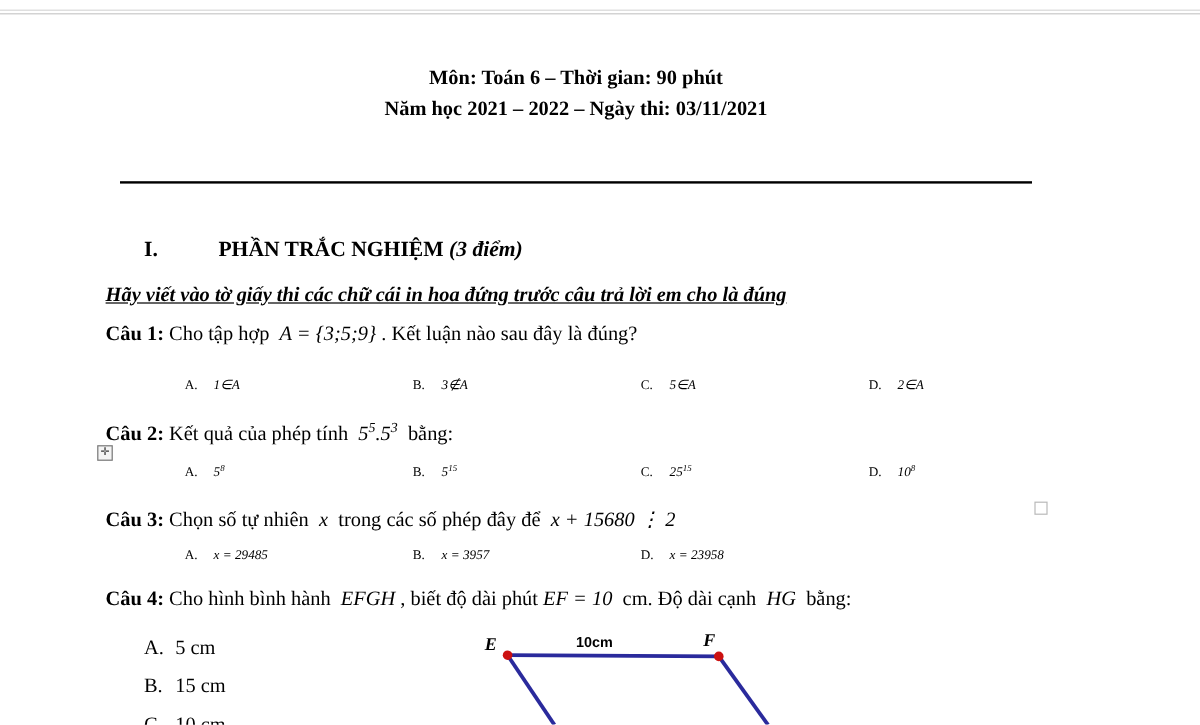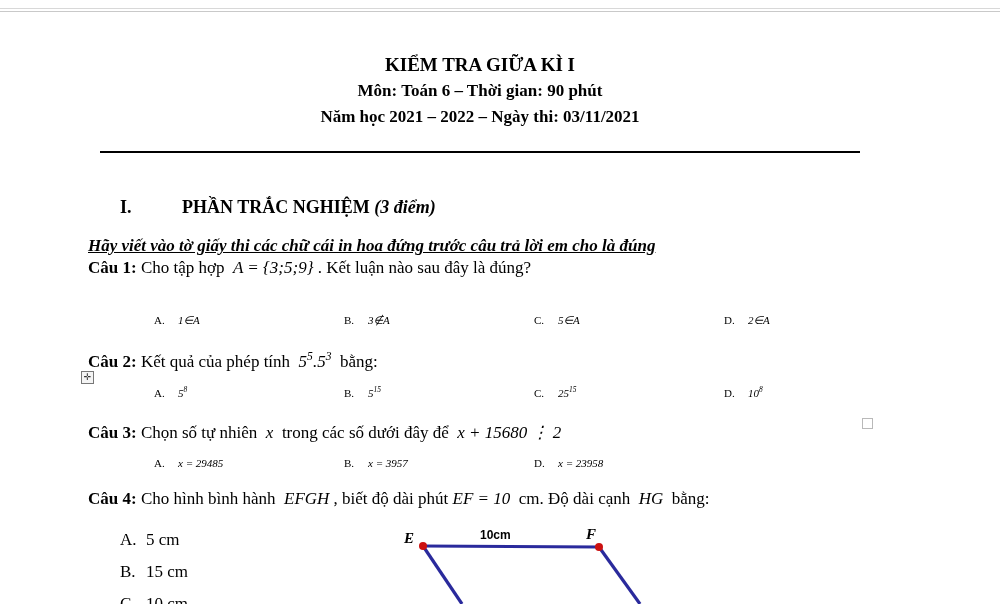--- a/index.html
+++ b/index.html
@@ -142,21 +142,21 @@
     left: 120px;
     font-size: 17px;
   }
   .opts-vert .opt {
     line-height: 32px;
     white-space: nowrap;
   }
   .opts-vert .opt .tag { display: inline-block; min-width: 26px; }
 
   
-  #q1 { top: 258px; }
+  #q1 { top: 268px; }
   #q1opts { top: 314px; }
   #q2 { top: 350px; }
   #q2opts { top: 385px; }
   #q3 { top: 422px; }
   #q3opts { top: 457px; }
   #q4 { top: 489px; }
   #q4opts { top: 524px; }
 
   
   .figure {
@@ -212,21 +212,20 @@
 </head>
 <body>
 
 <div class="page-top-rule"></div>
 <div class="page-top-rule2"></div>
 
 <div class="sheet">
 
   <div class="header">
     <div class="hdr-right">
-      <div class="hdr-line">KIỂM TRA GIỮA KÌ I</div>
       <div class="hdr-line sub">Môn: Toán 6 – Thời gian: 90 phút</div>
       <div class="hdr-line ital">Năm học 2021 – 2022 – Ngày thi: 03/11/2021</div>
     </div>
   </div>
   <div class="header-rule"></div>
 
   <div class="section-title">
     <span class="numeral">I.</span><span>PHẦN TRẮC NGHIỆM</span>&nbsp;<span class="pts">(3 điểm)</span>
   </div>
 
@@ -255,21 +254,21 @@
     <div class="opt"><span class="tag">A.</span><span class="mv"><span>5</span><sup>8</sup></span></div>
     <div class="opt"><span class="tag">B.</span><span class="mv"><span>5</span><sup>15</sup></span></div>
     <div class="opt"><span class="tag">C.</span><span class="mv"><span>25</span><sup>15</sup></span></div>
     <div class="opt"><span class="tag">D.</span><span class="mv"><span>10</span><sup>8</sup></span></div>
   </div>
 
   <div class="q" id="q3">
     <span class="lbl">Câu 3:</span>
     <span>Chọn số tự nhiên</span>
     &nbsp;<span class="mv">x</span>&nbsp;
-    <span>trong các số dưới đây để</span>
+    <span>trong các số phép đây để</span>
     &nbsp;<span class="mv">x + 15680 ⋮ 2</span>
   </div>
   <div class="opts cols4" id="q3opts">
     <div class="opt"><span class="tag">A.</span><span class="mv">x = 29485</span></div>
     <div class="opt"><span class="tag">B.</span><span class="mv">x = 3957</span></div>
     <div class="opt"><span class="tag">D.</span><span class="mv">x = 23958</span></div>
   </div>
 
   <div class="q" id="q4">
     <span class="lbl">Câu 4:</span>

